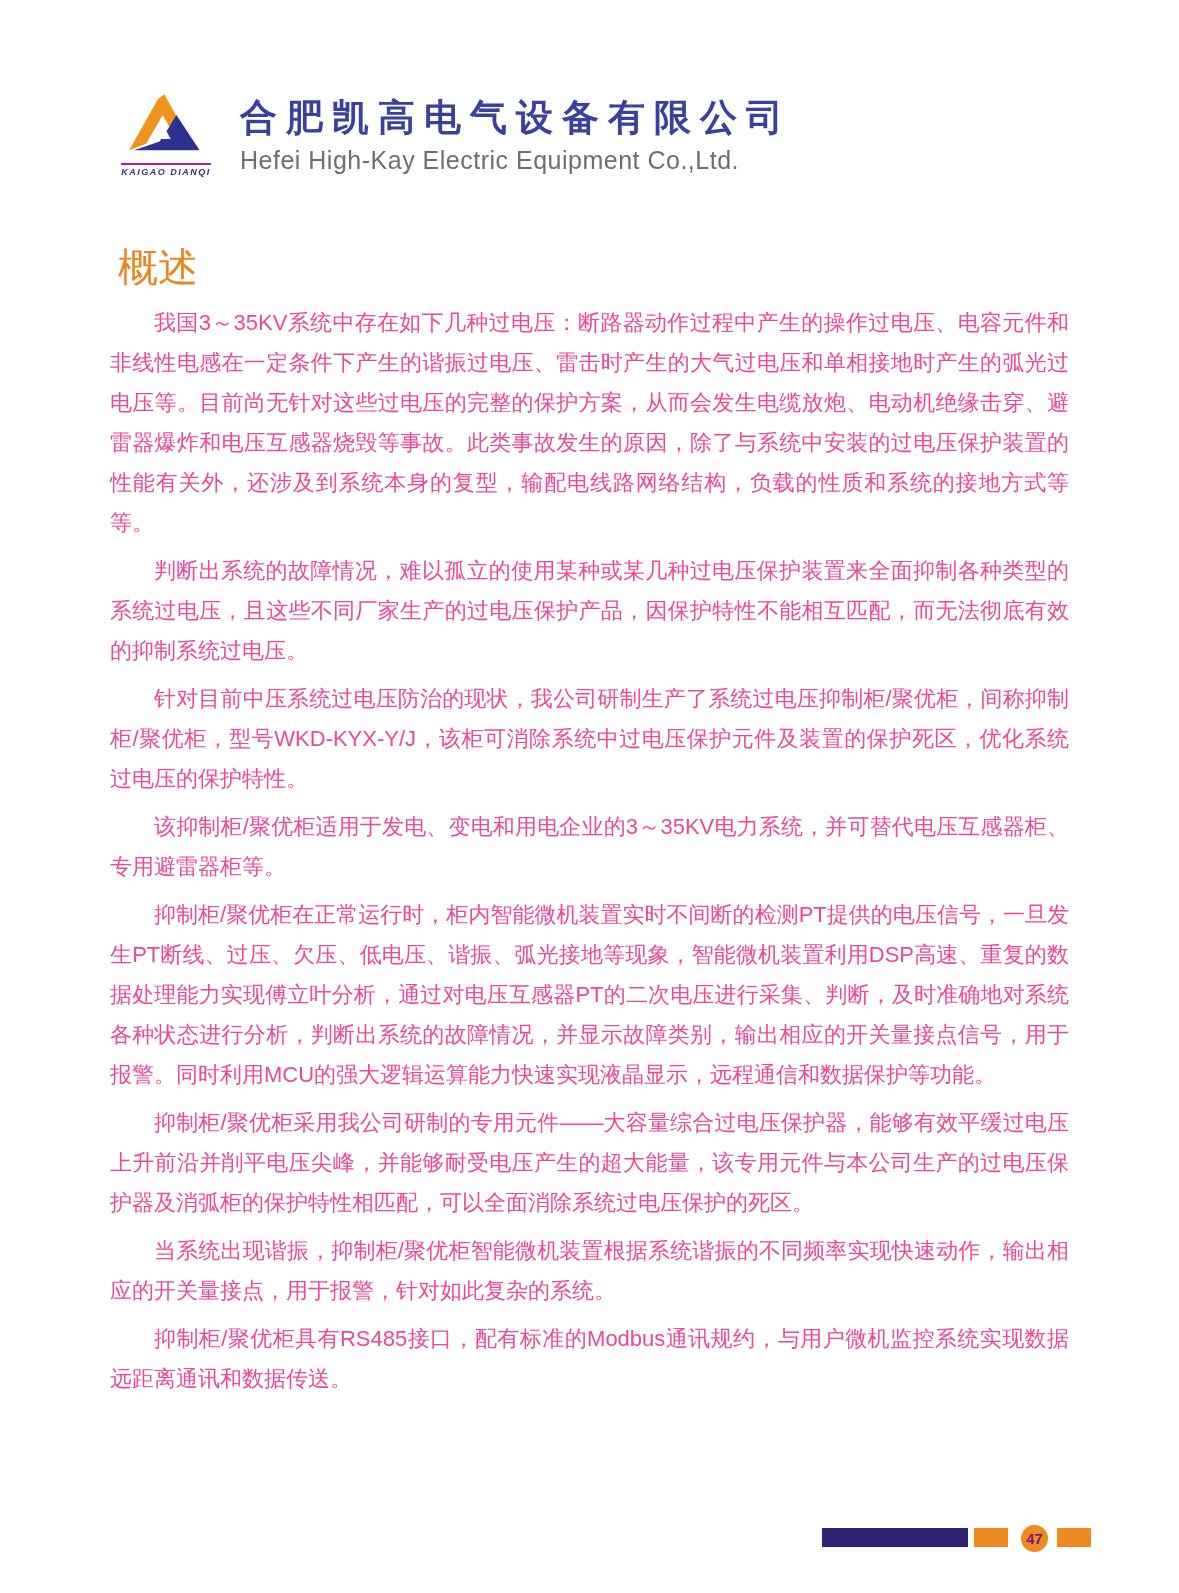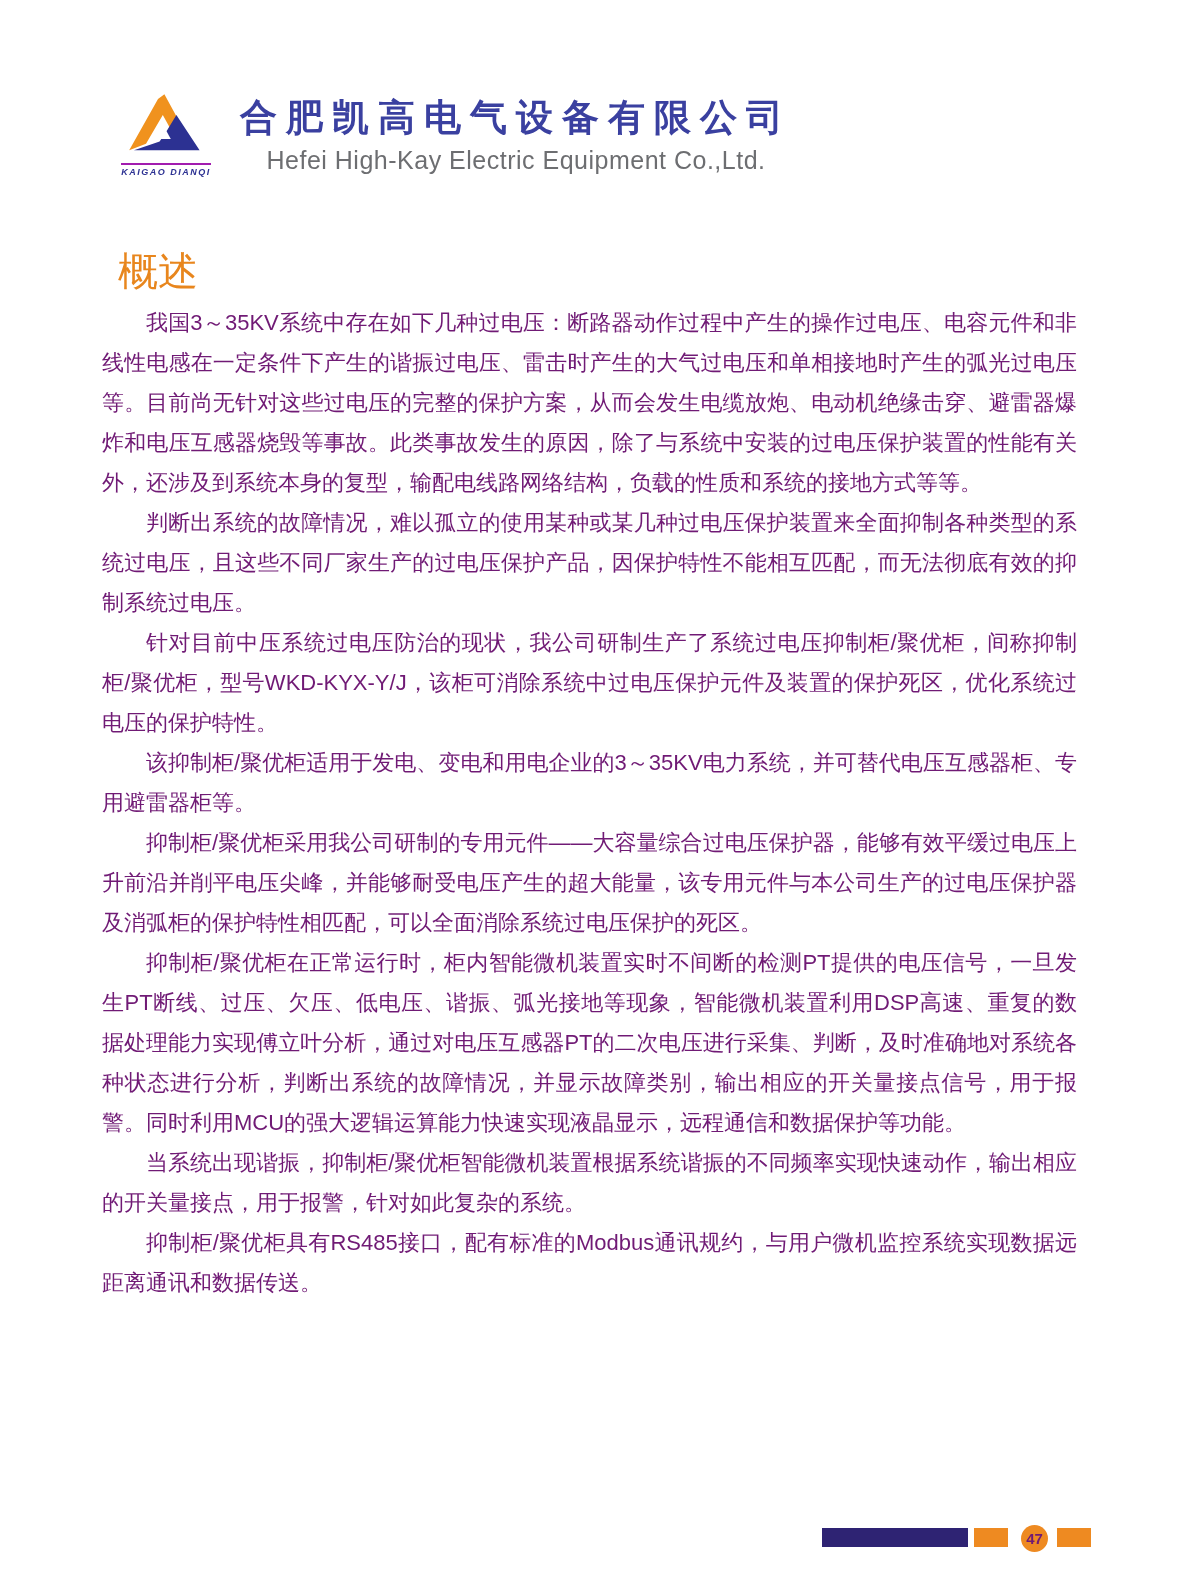--- a/index.html
+++ b/index.html
@@ -24,34 +24,34 @@
     color:#2c3192;letter-spacing:1.5px;white-space:nowrap;
     border-top:2px solid #a21caf;padding-top:2px;margin-top:1px;
   }
   .names{display:flex;flex-direction:column;padding-top:4px;}
   .company-cn{
     font-size:37px;font-weight:bold;color:#3a40a0;
     letter-spacing:9px;line-height:44px;white-space:nowrap;
   }
   .company-en{
     font-size:25px;color:#6d6e71;letter-spacing:0.5px;
-    line-height:32px;margin-top:4px;white-space:nowrap;text-align:center;
+    line-height:32px;margin-top:4px;white-space:nowrap;
   }
   
   .content{padding:0 102px;}
   .section-title{
     font-size:40px;font-weight:400;color:#e8861d;
     line-height:48px;margin:0 0 8px 16px;
   }
-  .st-first{margin-top:70px;}
+  .st-first{margin-top:70px;font-family:Liberation Mono, monospace;}
   .st-next{margin-top:26px;}
   .content p{
-    margin:0;
+    margin:8px;
     font-size:22px;line-height:40px;
-    color:#701a75;
+    color:#ec4899;
     text-indent:2em;
     text-align:justify;
   }
   
   .footer{position:absolute;left:0;top:1525px;width:1179px;height:32px;}
   .f-navy{
     position:absolute;left:822px;top:3px;width:146px;height:19px;
     background:#2e2373;
   }
   .f-orange1{
@@ -91,22 +91,22 @@
 
   <main class="content">
 
     <h2 class="section-title st-first">概述</h2>
     <p>我国3～35KV系统中存在如下几种过电压：断路器动作过程中产生的操作过电压、电容元件和非线性电感在一定条件下产生的谐振过电压、雷击时产生的大气过电压和单相接地时产生的弧光过电压等。目前尚无针对这些过电压的完整的保护方案，从而会发生电缆放炮、电动机绝缘击穿、避雷器爆炸和电压互感器烧毁等事故。此类事故发生的原因，除了与系统中安装的过电压保护装置的性能有关外，还涉及到系统本身的复型，输配电线路网络结构，负载的性质和系统的接地方式等等。</p>
     <p>判断出系统的故障情况，难以孤立的使用某种或某几种过电压保护装置来全面抑制各种类型的系统过电压，且这些不同厂家生产的过电压保护产品，因保护特性不能相互匹配，而无法彻底有效的抑制系统过电压。</p>
     <p>针对目前中压系统过电压防治的现状，我公司研制生产了系统过电压抑制柜/聚优柜，间称抑制柜/聚优柜，型号WKD-KYX-Y/J，该柜可消除系统中过电压保护元件及装置的保护死区，优化系统过电压的保护特性。</p>
 
     <p>该抑制柜/聚优柜适用于发电、变电和用电企业的3～35KV电力系统，并可替代电压互感器柜、专用避雷器柜等。</p>
 
+    <p>抑制柜/聚优柜在正常运行时，柜内智能微机装置实时不间断的检测PT提供的电压信号，一旦发生PT断线、过压、欠压、低电压、谐振、弧光接地等现象，智能微机装置利用DSP高速、重复的数据处理能力实现傅立叶分析，通过对电压互感器PT的二次电压进行采集、判断，及时准确地对系统各种状态进行分析，判断出系统的故障情况，并显示故障类别，输出相应的开关量接点信号，用于报警。同时利用MCU的强大逻辑运算能力快速实现液晶显示，远程通信和数据保护等功能。</p>
     <p>抑制柜/聚优柜采用我公司研制的专用元件——大容量综合过电压保护器，能够有效平缓过电压上升前沿并削平电压尖峰，并能够耐受电压产生的超大能量，该专用元件与本公司生产的过电压保护器及消弧柜的保护特性相匹配，可以全面消除系统过电压保护的死区。</p>
-    <p>抑制柜/聚优柜在正常运行时，柜内智能微机装置实时不间断的检测PT提供的电压信号，一旦发生PT断线、过压、欠压、低电压、谐振、弧光接地等现象，智能微机装置利用DSP高速、重复的数据处理能力实现傅立叶分析，通过对电压互感器PT的二次电压进行采集、判断，及时准确地对系统各种状态进行分析，判断出系统的故障情况，并显示故障类别，输出相应的开关量接点信号，用于报警。同时利用MCU的强大逻辑运算能力快速实现液晶显示，远程通信和数据保护等功能。</p>
     <p>当系统出现谐振，抑制柜/聚优柜智能微机装置根据系统谐振的不同频率实现快速动作，输出相应的开关量接点，用于报警，针对如此复杂的系统。</p>
     <p>抑制柜/聚优柜具有RS485接口，配有标准的Modbus通讯规约，与用户微机监控系统实现数据远距离通讯和数据传送。</p>
 
   </main>
 
   <footer class="footer">
     <span class="f-navy"></span>
     <span class="f-orange1"></span>
     <span class="f-circle">47</span>
     <span class="f-orange2"></span>

